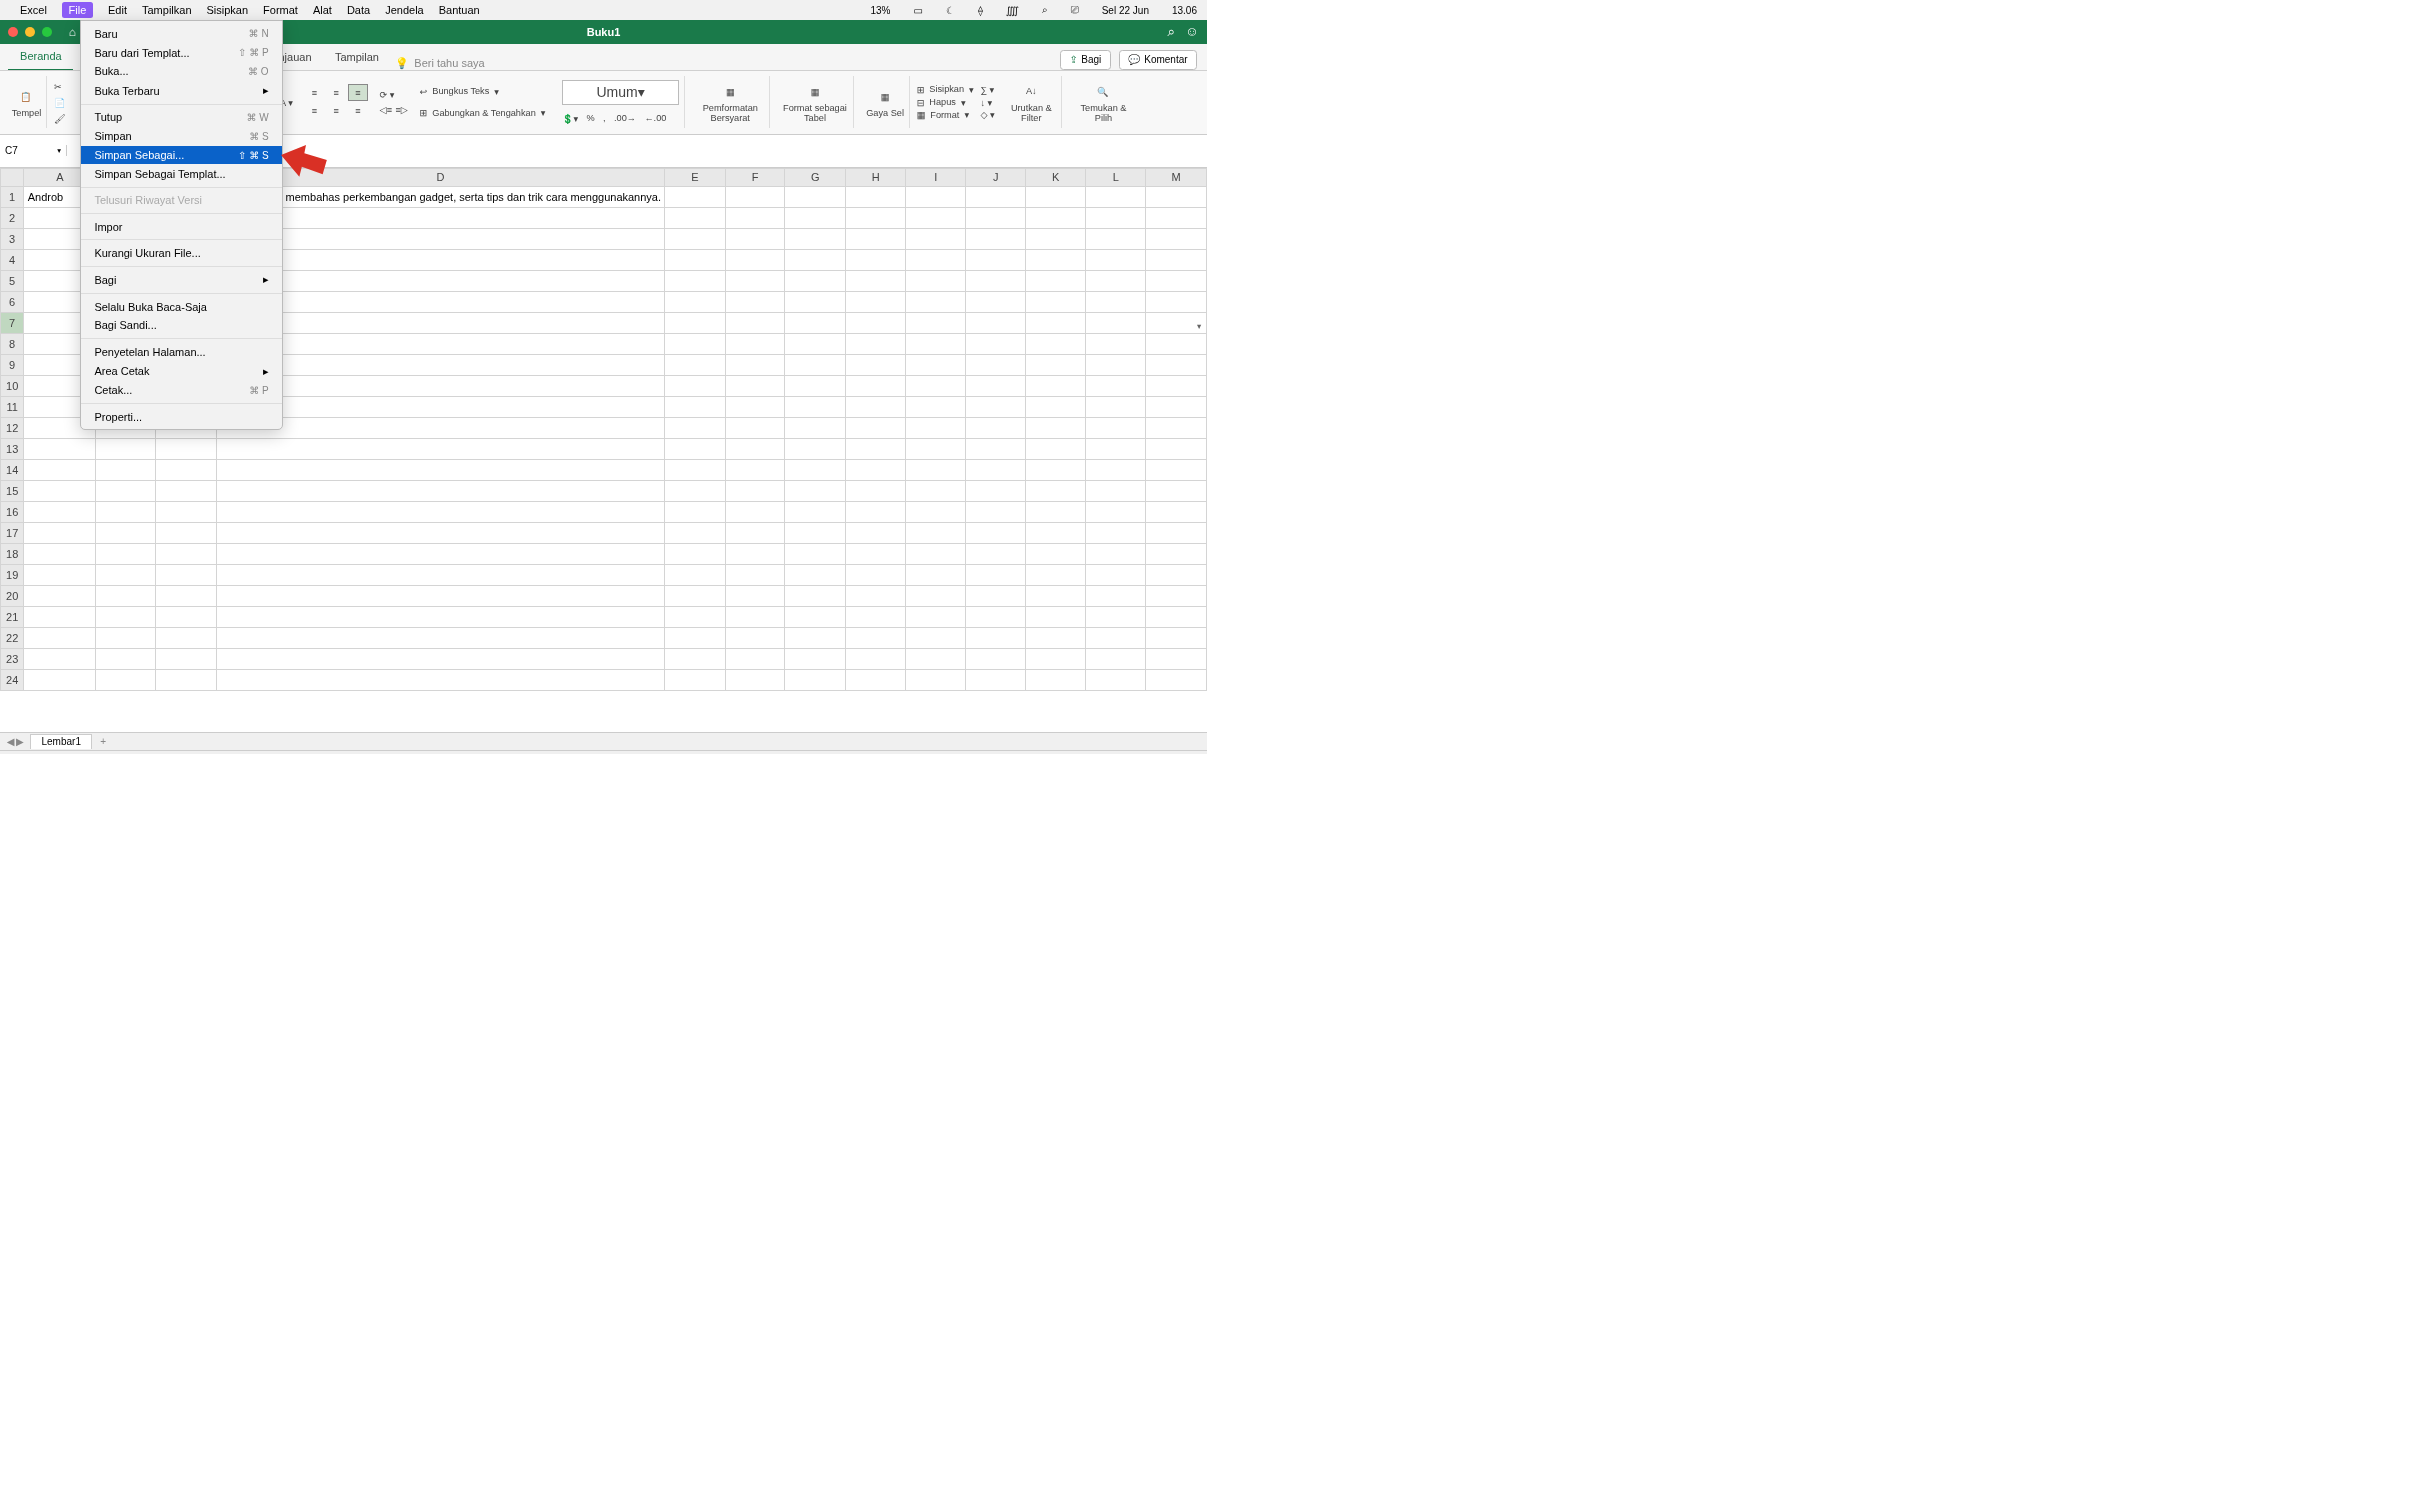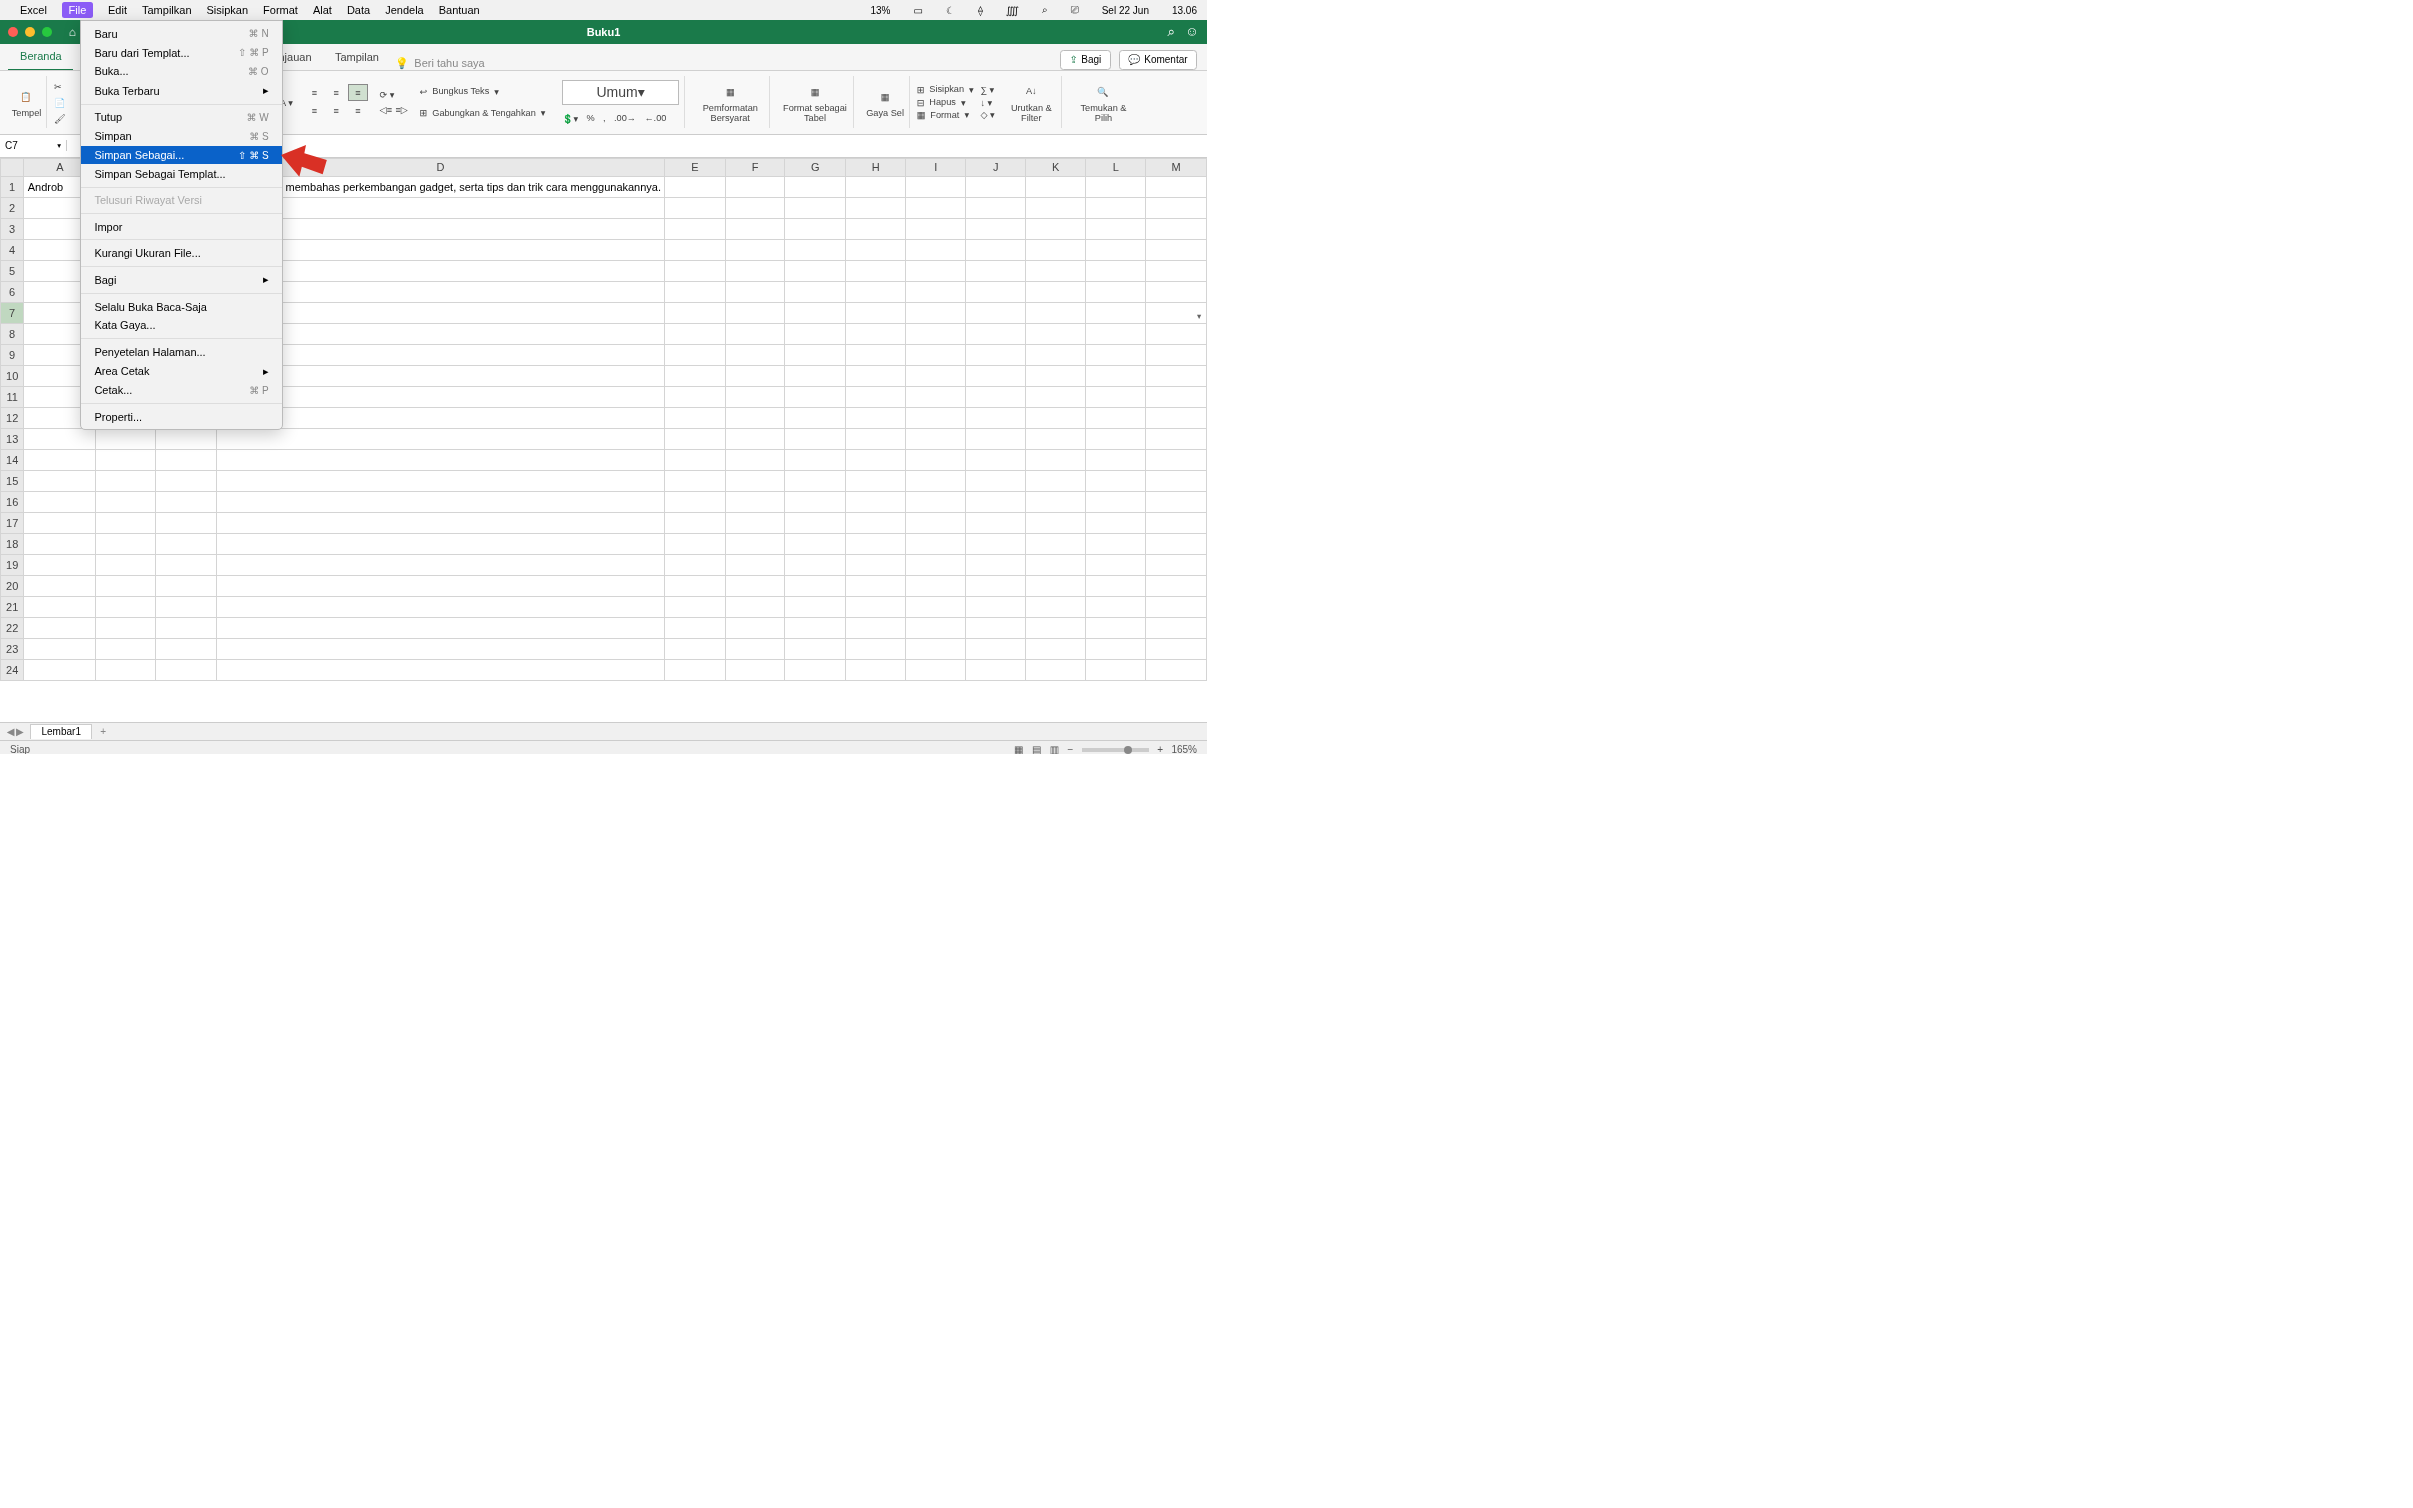--- a/index.html
+++ b/index.html
@@ -38,21 +38,21 @@
     .rgroup { display: flex; flex-direction: column; align-items: center; gap: 1.7px; padding: 0 5px; border-right: 0.8px solid #ddd; height: 52px; justify-content: center; }
     .rgroup .ico { width: 20px; height: 20px; display: flex; align-items: center; justify-content: center; }
     .rbtns { display: flex; flex-direction: column; gap: 1.7px; font-size: 9.2px; }
     .rbtns div { display: flex; align-items: center; gap: 5px; }
     .align-btns { display: flex; gap: 1.7px; }
     .align-btn { width: 20px; height: 17px; border: 0.8px solid transparent; display: flex; align-items: center; justify-content: center; }
     .align-btn.sel { background: #d0e0d0; border: 0.8px solid #888; }
     .numfmt { border: 0.8px solid #bbb; padding: 3.4px 6.7px; width: 117px; background: #fff; display: flex; justify-content: center; align-items: center; font-size: 14px; }
     
     
-    .formula-row { height: 23px; border-bottom: 0.8px solid #ccc; display: flex; align-items: center; font-size: 10px; }
+    .formula-row { height: 33px; border-bottom: 0.8px solid #ccc; display: flex; align-items: center; font-size: 10px; }
     .name-box { width: 67px; border-right: 0.8px solid #ccc; padding: 0 5px; display: flex; justify-content: space-between; align-items: center; }
     
     
     .grid-wrap { position: relative; height: calc(100% - 20px - 23.5px - 27px - 64px - 18.4px - 18.4px - 18.4px); overflow: hidden; }
     .grid { border-collapse: collapse; table-layout: fixed; }
     .grid th, .grid td { border: 0.8px solid #d4d4d4; font-size: 11px; font-weight: normal; }
     .grid .col-head { background: #e8e8e8; height: 18.4px; text-align: center; color: #444; }
     .grid .row-head { background: #e8e8e8; width: 28.5px; text-align: center; color: #444; }
     .grid td { width: 87px; height: 21px; padding: 0 3.4px; }
     .grid td.selcell { border: 1.7px solid #1a7a4a; }
@@ -788,21 +788,21 @@
     <div class="sep"></div>
     <div class="item">
       <span>Bagi</span>
       <span class="submenu-arrow">▸</span>
     </div>
     <div class="sep"></div>
     <div class="item">
       <span>Selalu Buka Baca-Saja</span>
     </div>
     <div class="item">
-      <span>Kata Gaya...</span>
+      <span>Bagi Sandi...</span>
     </div>
     <div class="sep"></div>
     <div class="item">
       <span>Penyetelan Halaman...</span>
     </div>
     <div class="item">
       <span>Area Cetak</span>
       <span class="submenu-arrow">▸</span>
     </div>
     <div class="item">

